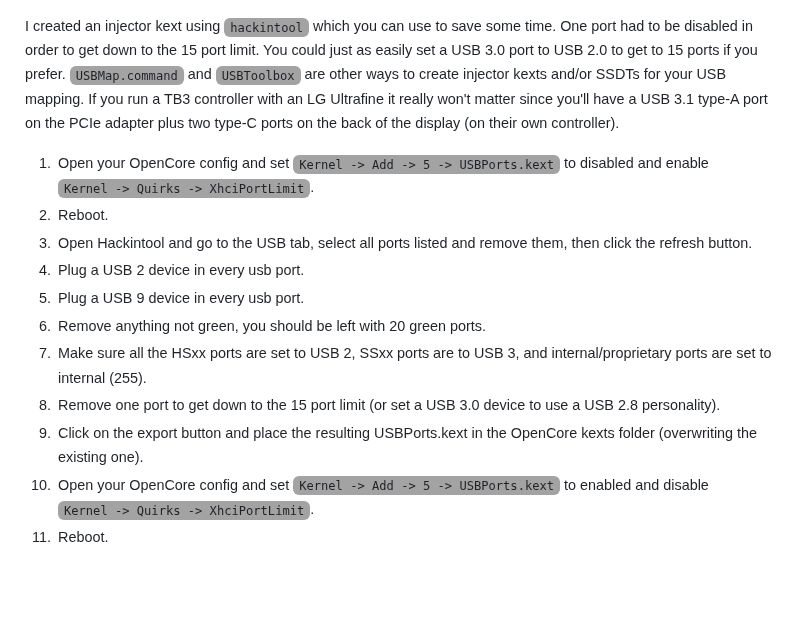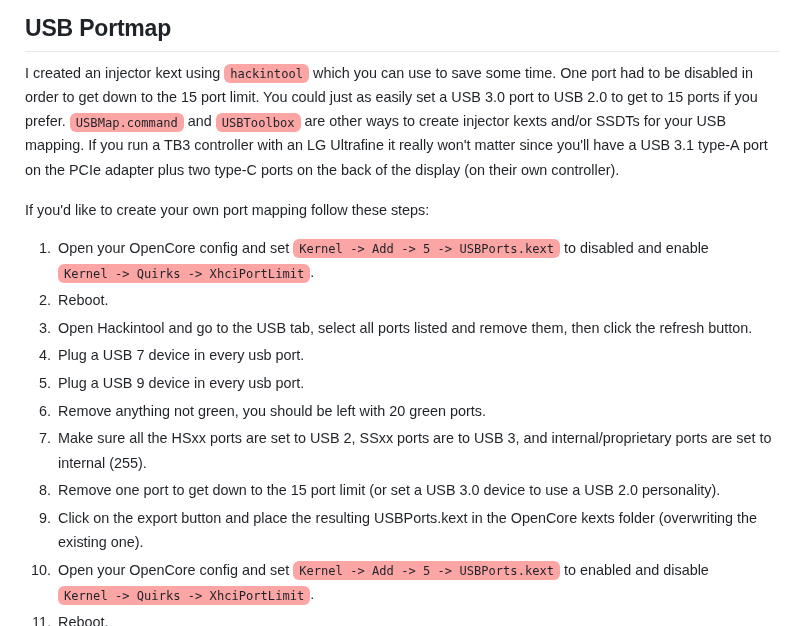--- a/index.html
+++ b/index.html
@@ -70,46 +70,44 @@
     color: #1f2328;
     font-size: 14.4px;
     line-height: 24.2px;
   }
   ol.steps > li:last-child { margin-bottom: 0; }
 
   
   code.inline {
     font-family: "DejaVu Sans Mono", "Liberation Mono", monospace;
     font-size: 12.1px;
-    background-color: #fca5a5;
+    background-color: #a3a3a3;
     border-radius: 6px;
     padding: 2.5px 6px;
     color: #1f2328;
     white-space: nowrap;
     line-height: 1;
   }
 </style>
 </head>
 <body>
 
 <div class="doc">
 
-  <h1 class="page-title">USB Portmap</h1>
 
   <p class="para">I created an injector kext using <code class="inline">hackintool</code> which you can use to save some time. One port had to be disabled in order to get down to the 15 port limit. You could just as easily set a USB 3.0 port to USB 2.0 to get to 15 ports if you prefer. <code class="inline">USBMap.command</code> and <code class="inline">USBToolbox</code> are other ways to create injector kexts and/or SSDTs for your USB mapping. If you run a TB3 controller with an LG Ultrafine it really won't matter since you'll have a USB 3.1 type-A port on the PCIe adapter plus two type-C ports on the back of the display (on their own controller).</p>
 
-  <p class="para tight">If you'd like to create your own port mapping follow these steps:</p>
 
   <ol class="steps">
       <li><span>Open your OpenCore config and set <code class="inline">Kernel -&gt; Add -&gt; 5 -&gt; USBPorts.kext</code> to disabled and enable <code class="inline">Kernel -&gt; Quirks -&gt; XhciPortLimit</code>.</span></li>
       <li><span>Reboot.</span></li>
       <li><span>Open Hackintool and go to the USB tab, select all ports listed and remove them, then click the refresh button.</span></li>
-      <li><span>Plug a USB 7 device in every usb port.</span></li>
+      <li><span>Plug a USB 2 device in every usb port.</span></li>
       <li><span>Plug a USB 9 device in every usb port.</span></li>
       <li><span>Remove anything not green, you should be left with 20 green ports.</span></li>
       <li><span>Make sure all the HSxx ports are set to USB 2, SSxx ports are to USB 3, and internal/proprietary ports are set to internal (255).</span></li>
-      <li><span>Remove one port to get down to the 15 port limit (or set a USB 3.0 device to use a USB 2.0 personality).</span></li>
+      <li><span>Remove one port to get down to the 15 port limit (or set a USB 3.0 device to use a USB 2.8 personality).</span></li>
       <li><span>Click on the export button and place the resulting USBPorts.kext in the OpenCore kexts folder (overwriting the existing one).</span></li>
       <li><span>Open your OpenCore config and set <code class="inline">Kernel -&gt; Add -&gt; 5 -&gt; USBPorts.kext</code> to enabled and disable <code class="inline">Kernel -&gt; Quirks -&gt; XhciPortLimit</code>.</span></li>
       <li><span>Reboot.</span></li>
     </ol>
 
 </div>
 
 </body></html>

